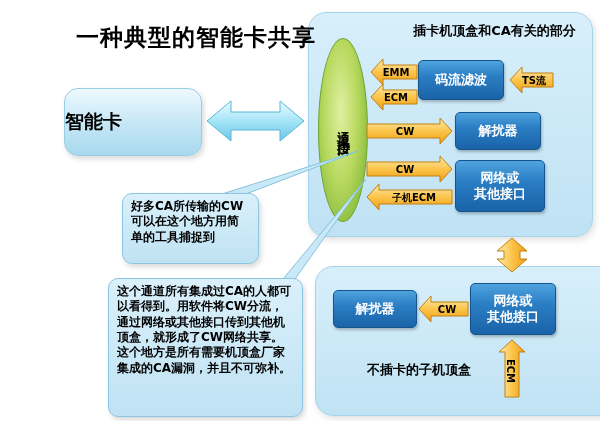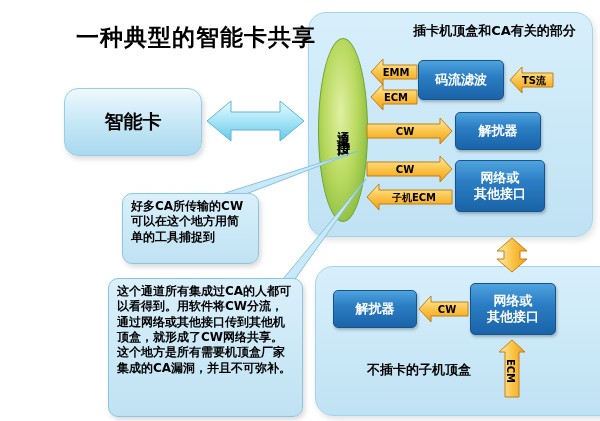--- a/index.html
+++ b/index.html
@@ -5,21 +5,21 @@
   * { margin:0; padding:0; box-sizing:border-box; }
   html,body { background:#fff; }
   body { font-family:"DejaVu Sans","Liberation Sans",sans-serif; }
   .canvas { position:relative; width:600px; height:421px; background:#ffffff; overflow:hidden; }
 
   .title { position:absolute; left:28px; top:22px; font-size:23px; font-weight:bold; color:#000; letter-spacing:1px; z-index:2;margin-left:48px; }
 
   .smartcard { position:absolute; left:64px; top:88px; width:138px; height:68px; border-radius:14px;
     background:linear-gradient(180deg,#eef9fe 0%,#c3e6f5 55%,#a9d9ee 100%);
     border:1px solid #98cde6; box-shadow:2px 3px 5px rgba(0,0,0,.15);
-    display:flex; align-items:center; justify-content:center;
+    display:flex; align-items:center; justify-content:flex-start;
     font-size:19px; font-weight:bold; color:#000; z-index:2; }
 
   .panel { position:absolute; background:linear-gradient(180deg,#d8effb 0%,#bfe2f4 100%);
     border:1px solid #a5d3ea; border-radius:18px; z-index:1; box-shadow:2px 3px 6px rgba(0,0,0,.12); }
   .top-panel { left:308px; top:12px; width:285px; height:225px; }
   .bottom-panel { left:315px; top:266px; width:316px; height:150px; }
   .panel-title { position:absolute; top:9px; left:0; width:100%; text-align:center;
     font-size:13px; font-weight:bold; color:#000;margin-left:44px; }
   .bottom-title { position:absolute; left:51px; top:94px; font-size:13px; font-weight:bold; color:#000; }
 

